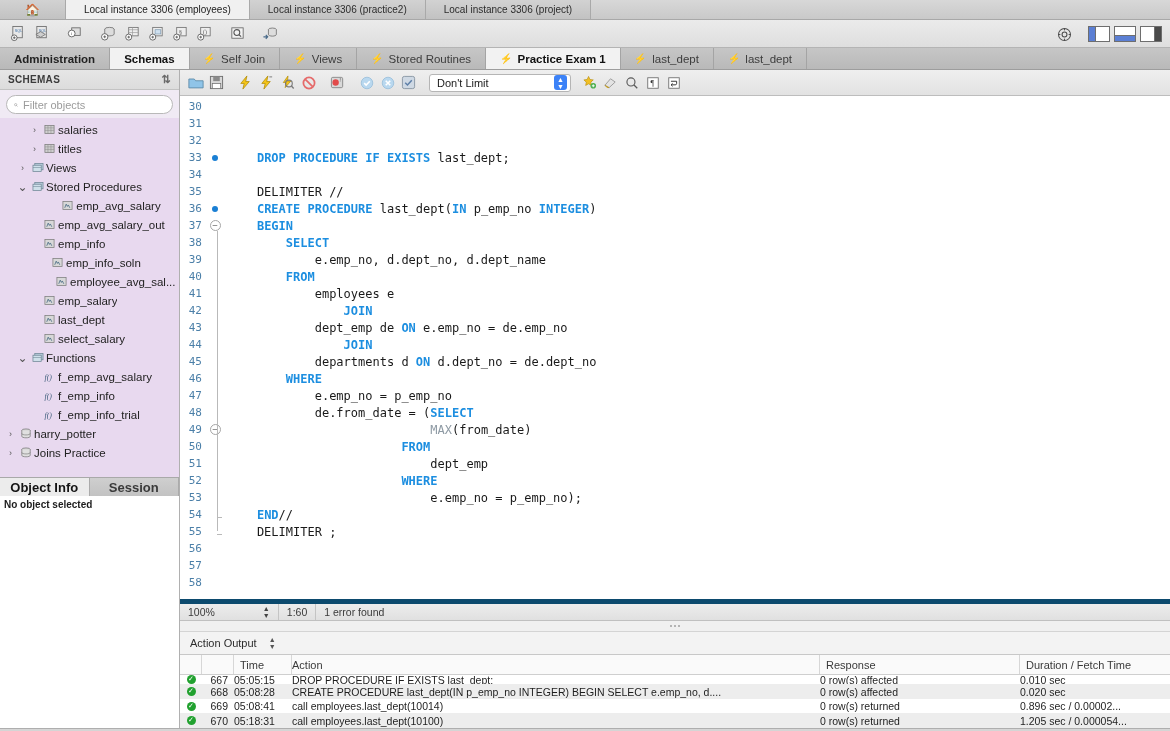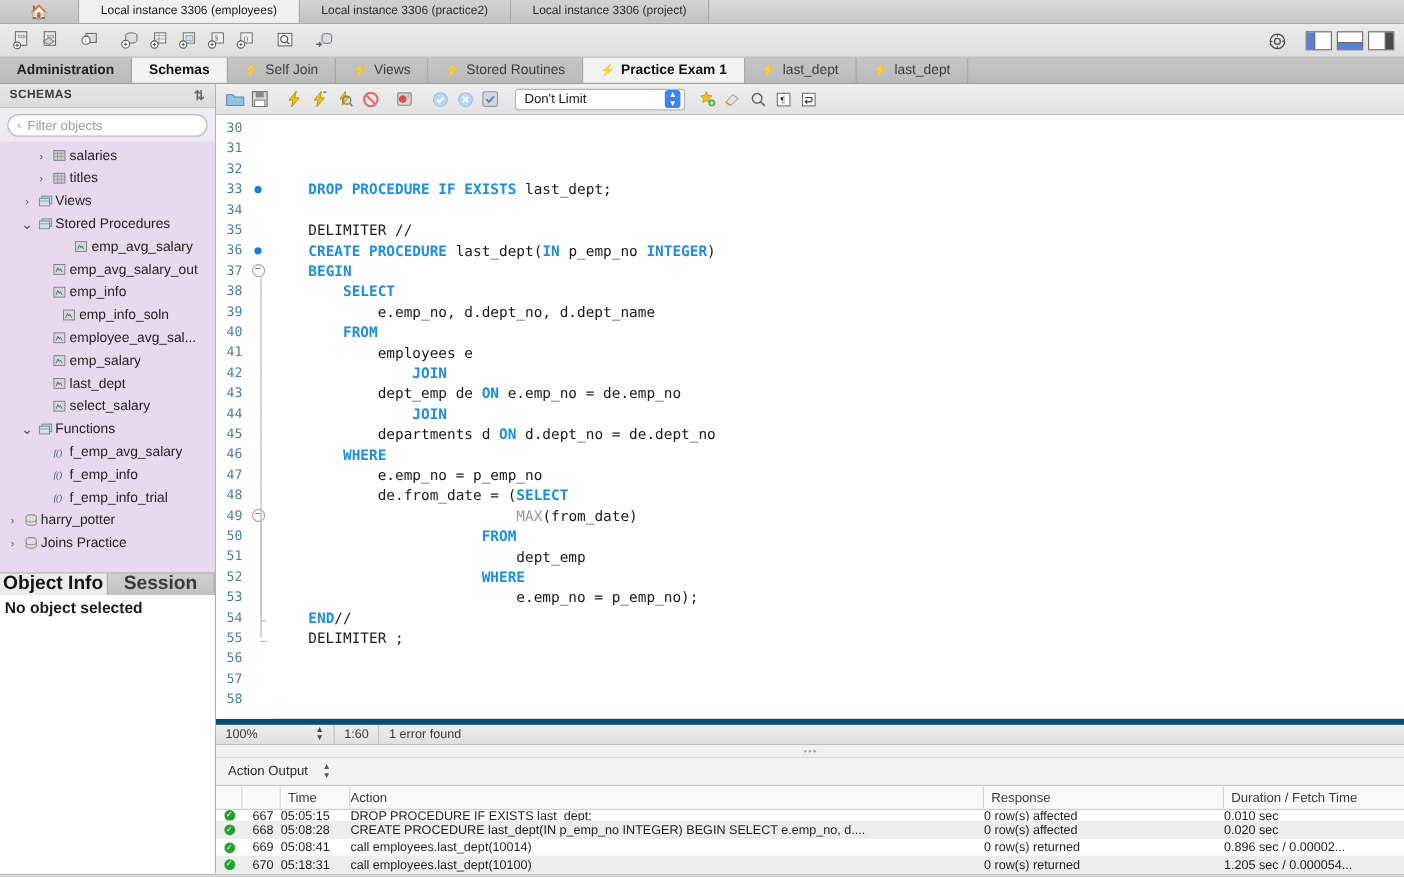--- a/index.html
+++ b/index.html
@@ -159,28 +159,28 @@
 
   .objinfo-tabs {
     height: 19px;
     display: flex;
     background: linear-gradient(#cfcfcf, #c2c2c2);
     border-top: 1px solid #a9a9a9;
   }
   .objinfo-tabs .oit {
     flex: 1;
     display: flex; align-items: center; justify-content: center;
-    font-size: 16px; font-weight: bold; color: #3a3a3a;
+    font-size: 13px; font-weight: bold; color: #3a3a3a;
     border-right: 1px solid #ababab;
   }
   .objinfo-tabs .oit.active { background: #ececec; color: #151515; }
   .objinfo-body {
     height: 232px;
     background: #fff;
-    font-size: 13px; font-weight: bold; color: #1c1c1c;
+    font-size: 10px; font-weight: bold; color: #1c1c1c;
     padding: 3px 4px;
   }
 
   
   .editor-col { flex: 1; display: flex; flex-direction: column; background: #fff; min-width: 0; }
 
   .sql-toolbar {
     height: 26px;
     background: linear-gradient(#efefef, #e2e2e2);
     border-bottom: 1px solid #bdbdbd;
@@ -594,21 +594,21 @@
         <div class="tnode" style="padding-left: 36px;">
           <span class="arrow none"></span>
           <span class="tico">
             <svg width="11" height="11" viewBox="0 0 12 12">
               <rect x="1" y="1.5" width="10" height="9" fill="#d8d8d8" stroke="#7a7a7a" stroke-width=".8"></rect>
               <path d="M3 8.5l1.6-4 1.3 2.5 1-1.6 1.6 3.1" fill="none" stroke="#4a6c86" stroke-width=".9"></path>
             </svg>
           </span>
           <span class="tlabel">emp_info_soln</span>
         </div>
-        <div class="tnode" style="padding-left: 28px;">
+        <div class="tnode" style="padding-left: 28px; margin-left: 12px;">
           <span class="arrow none"></span>
           <span class="tico">
             <svg width="11" height="11" viewBox="0 0 12 12">
               <rect x="1" y="1.5" width="10" height="9" fill="#d8d8d8" stroke="#7a7a7a" stroke-width=".8"></rect>
               <path d="M3 8.5l1.6-4 1.3 2.5 1-1.6 1.6 3.1" fill="none" stroke="#4a6c86" stroke-width=".9"></path>
             </svg>
           </span>
           <span class="tlabel">employee_avg_sal...</span>
         </div>
         <div class="tnode" style="padding-left: 28px;">

